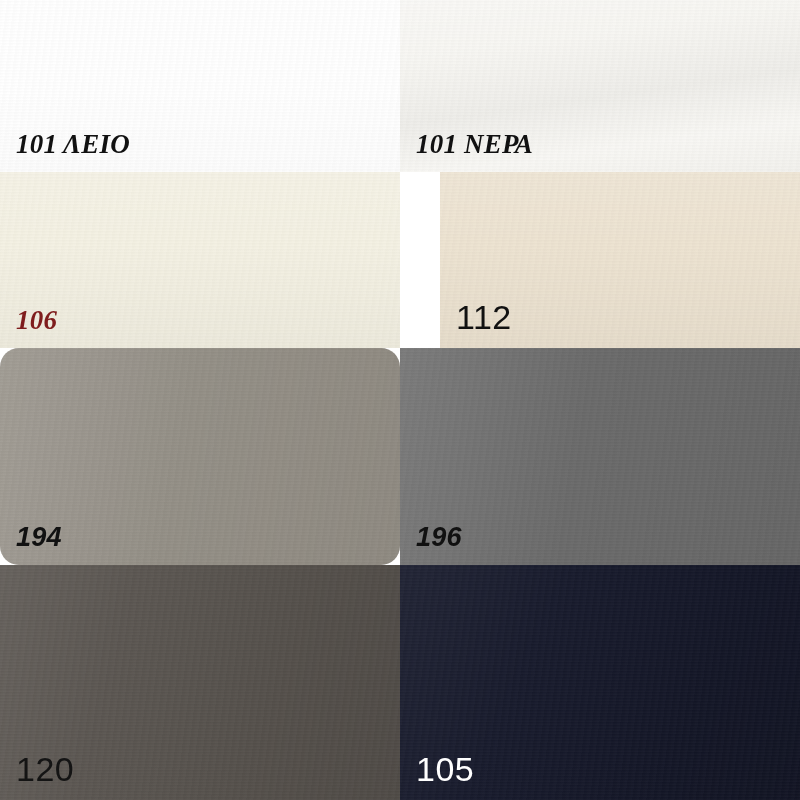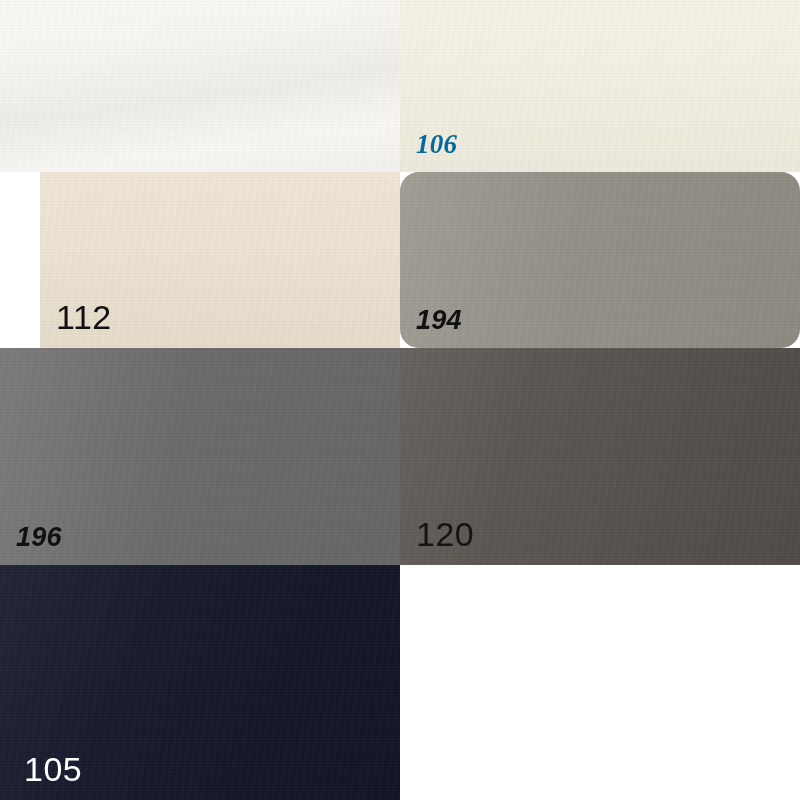--- a/index.html
+++ b/index.html
@@ -131,30 +131,36 @@
         rgba(255,255,255,0.012) 35%,
         rgba(0,0,0,0.10) 75%,
         rgba(0,0,0,0.16) 100%);
   }
 </style>
 </head>
 <body>
 
 <div id="swatch-grid">
 
+  <div class="swatch" style="background-color: rgb(255, 255, 255);">
+    <div class="sheen sheen-soft-top"></div>
+    <div class="grain"></div>
+    <span class="label lbl-serif-italic" style="color: rgb(17, 17, 17);">101 ΛΕΙΟ</span>
+  </div>
 
   <div class="swatch" style="background-color: rgb(247, 246, 242);">
     <div class="sheen sheen-streak"></div>
     <div class="grain"></div>
+    <span class="label lbl-serif-italic" style="color: rgb(17, 17, 17);">101 ΝΕΡΑ</span>
   </div>
 
   <div class="swatch" style="background-color: rgb(244, 241, 227);">
     <div class="sheen sheen-flat"></div>
     <div class="grain"></div>
-    <span class="label lbl-serif-italic" style="color: #0369a1;">106</span>
+    <span class="label lbl-serif-italic" style="color: #7f1d1d;">106</span>
   </div>
 
   <div class="swatch" style="background-color: rgb(237, 227, 209); margin-left: 40px;">
     <div class="sheen sheen-flat"></div>
     <div class="grain"></div>
     <span class="label lbl-sans-upright" style="color: rgb(17, 17, 17);">112</span>
   </div>
 
   <div class="swatch" style="background-color: rgb(151, 146, 137); border-radius: 19px;">
     <div class="sheen sheen-grad-lr"></div>
@@ -170,16 +176,16 @@
 
   <div class="swatch" style="background-color: rgb(88, 83, 78);">
     <div class="sheen sheen-dark-sweep"></div>
     <div class="grain"></div>
     <span class="label lbl-sans-upright" style="color: rgb(20, 20, 20);">120</span>
   </div>
 
   <div class="swatch" style="background-color: rgb(21, 24, 42);">
     <div class="sheen sheen-navy"></div>
     <div class="grain"></div>
-    <span class="label lbl-sans-upright" style="color: rgb(255, 255, 255); margin-left: 8px;">105</span>
+    <span class="label lbl-sans-upright" style="color: rgb(255, 255, 255);">105</span>
   </div>
 
 </div>
 
 </body></html>

